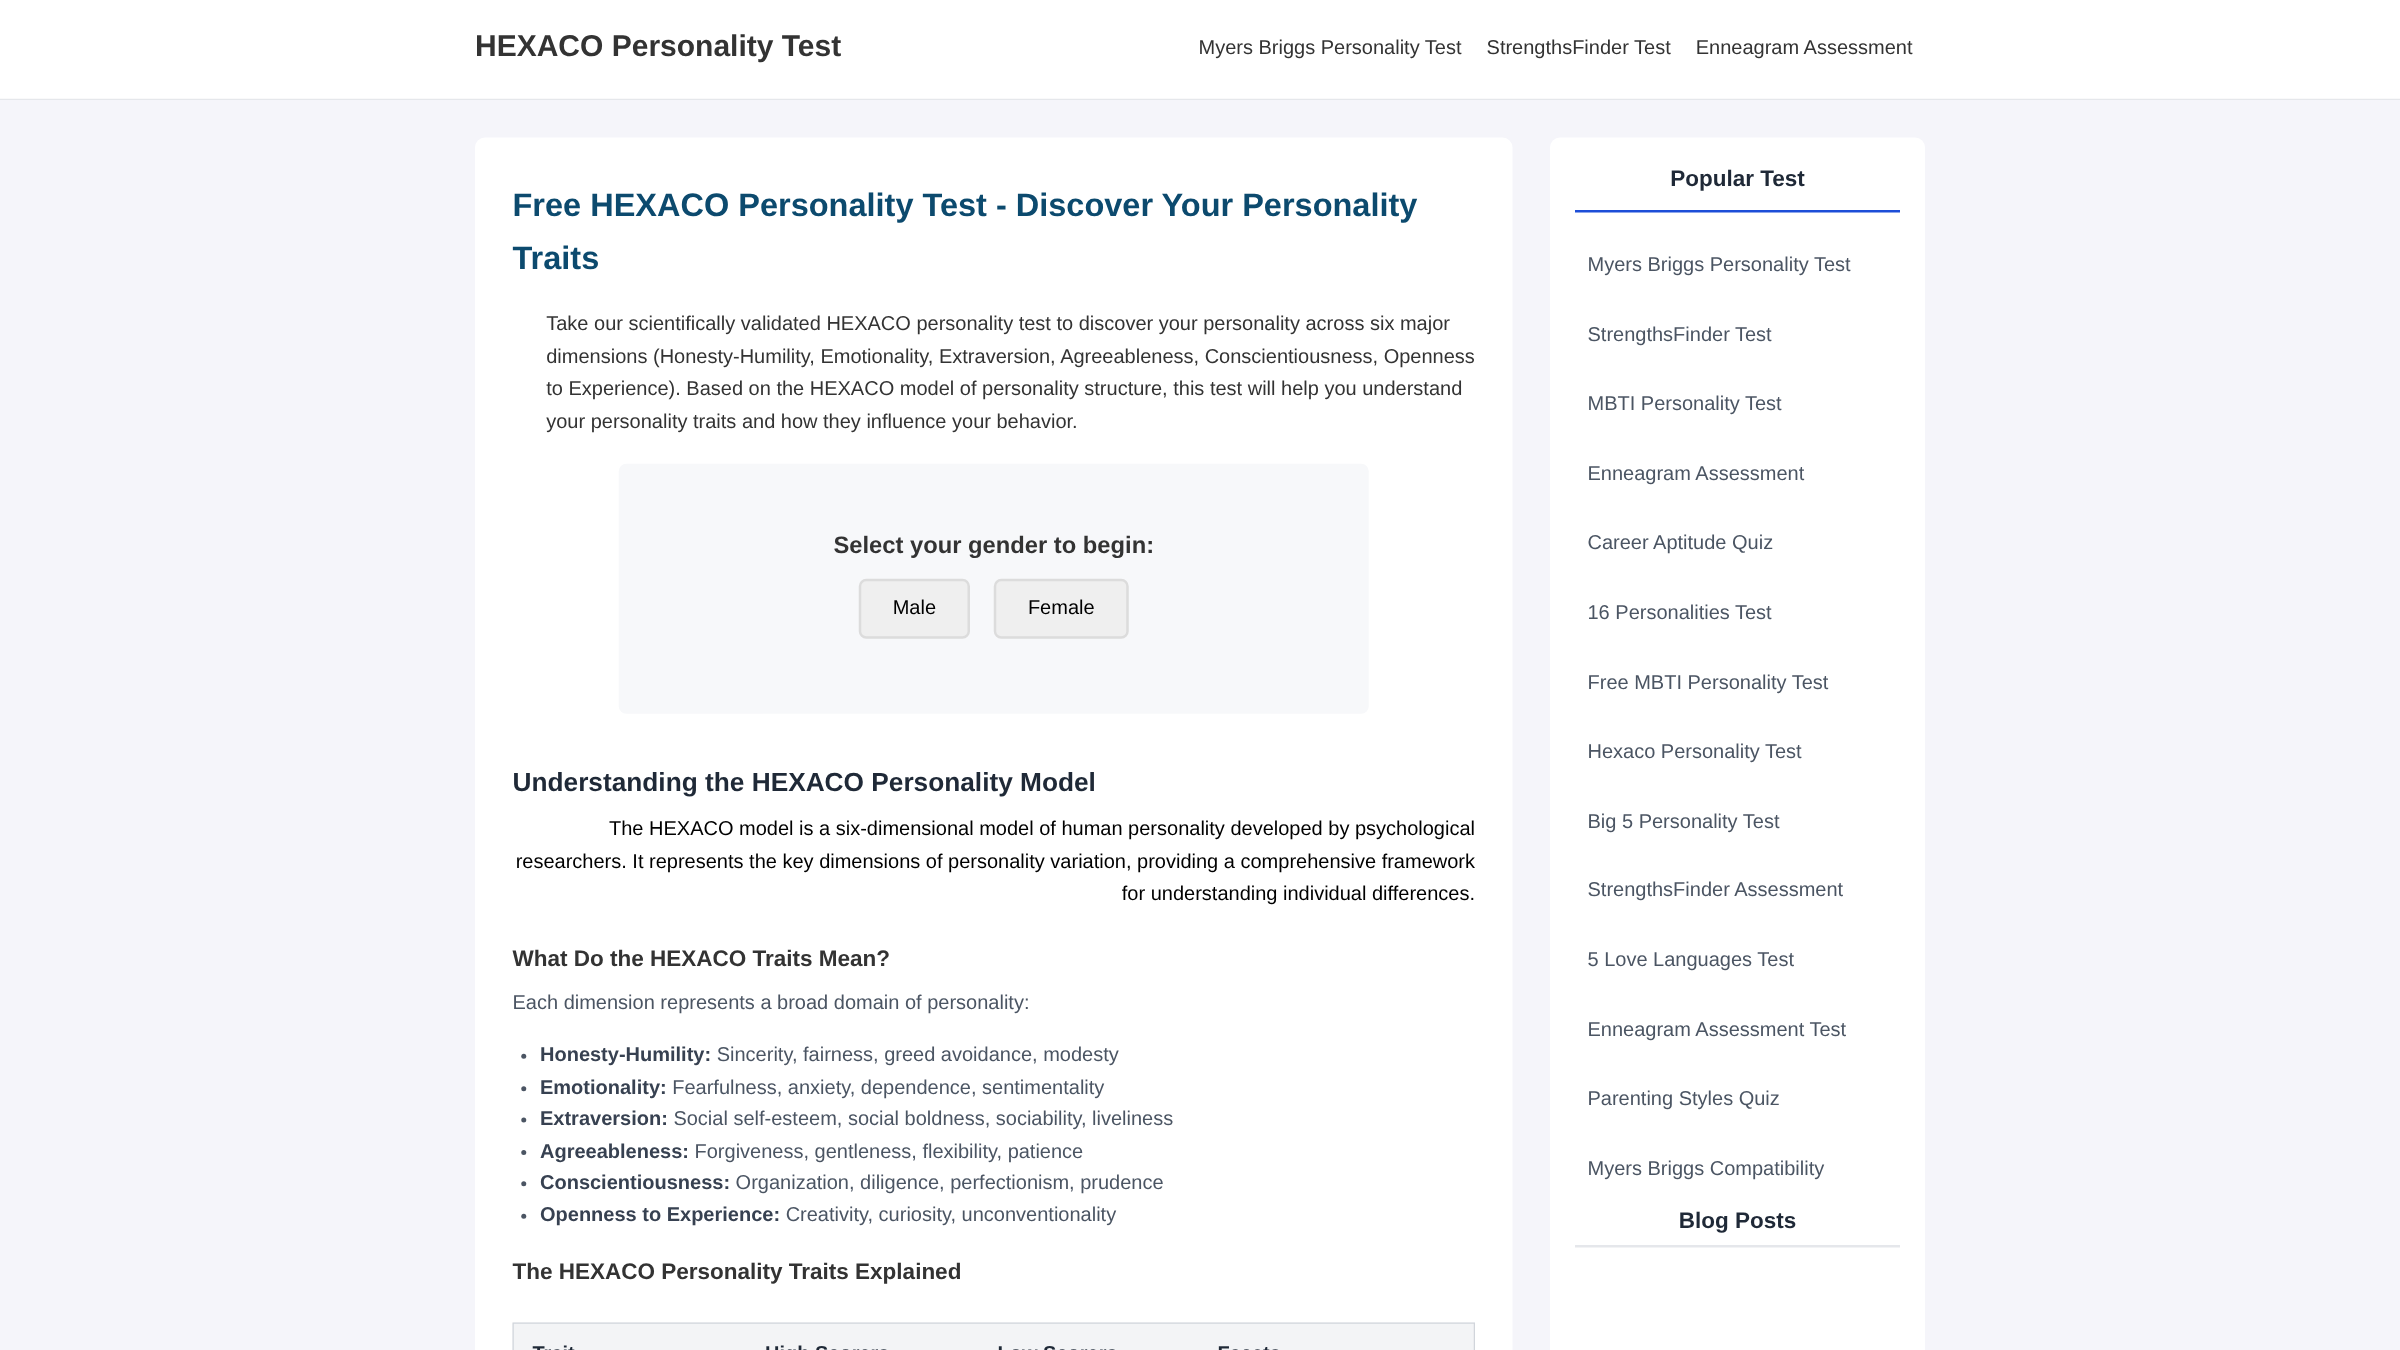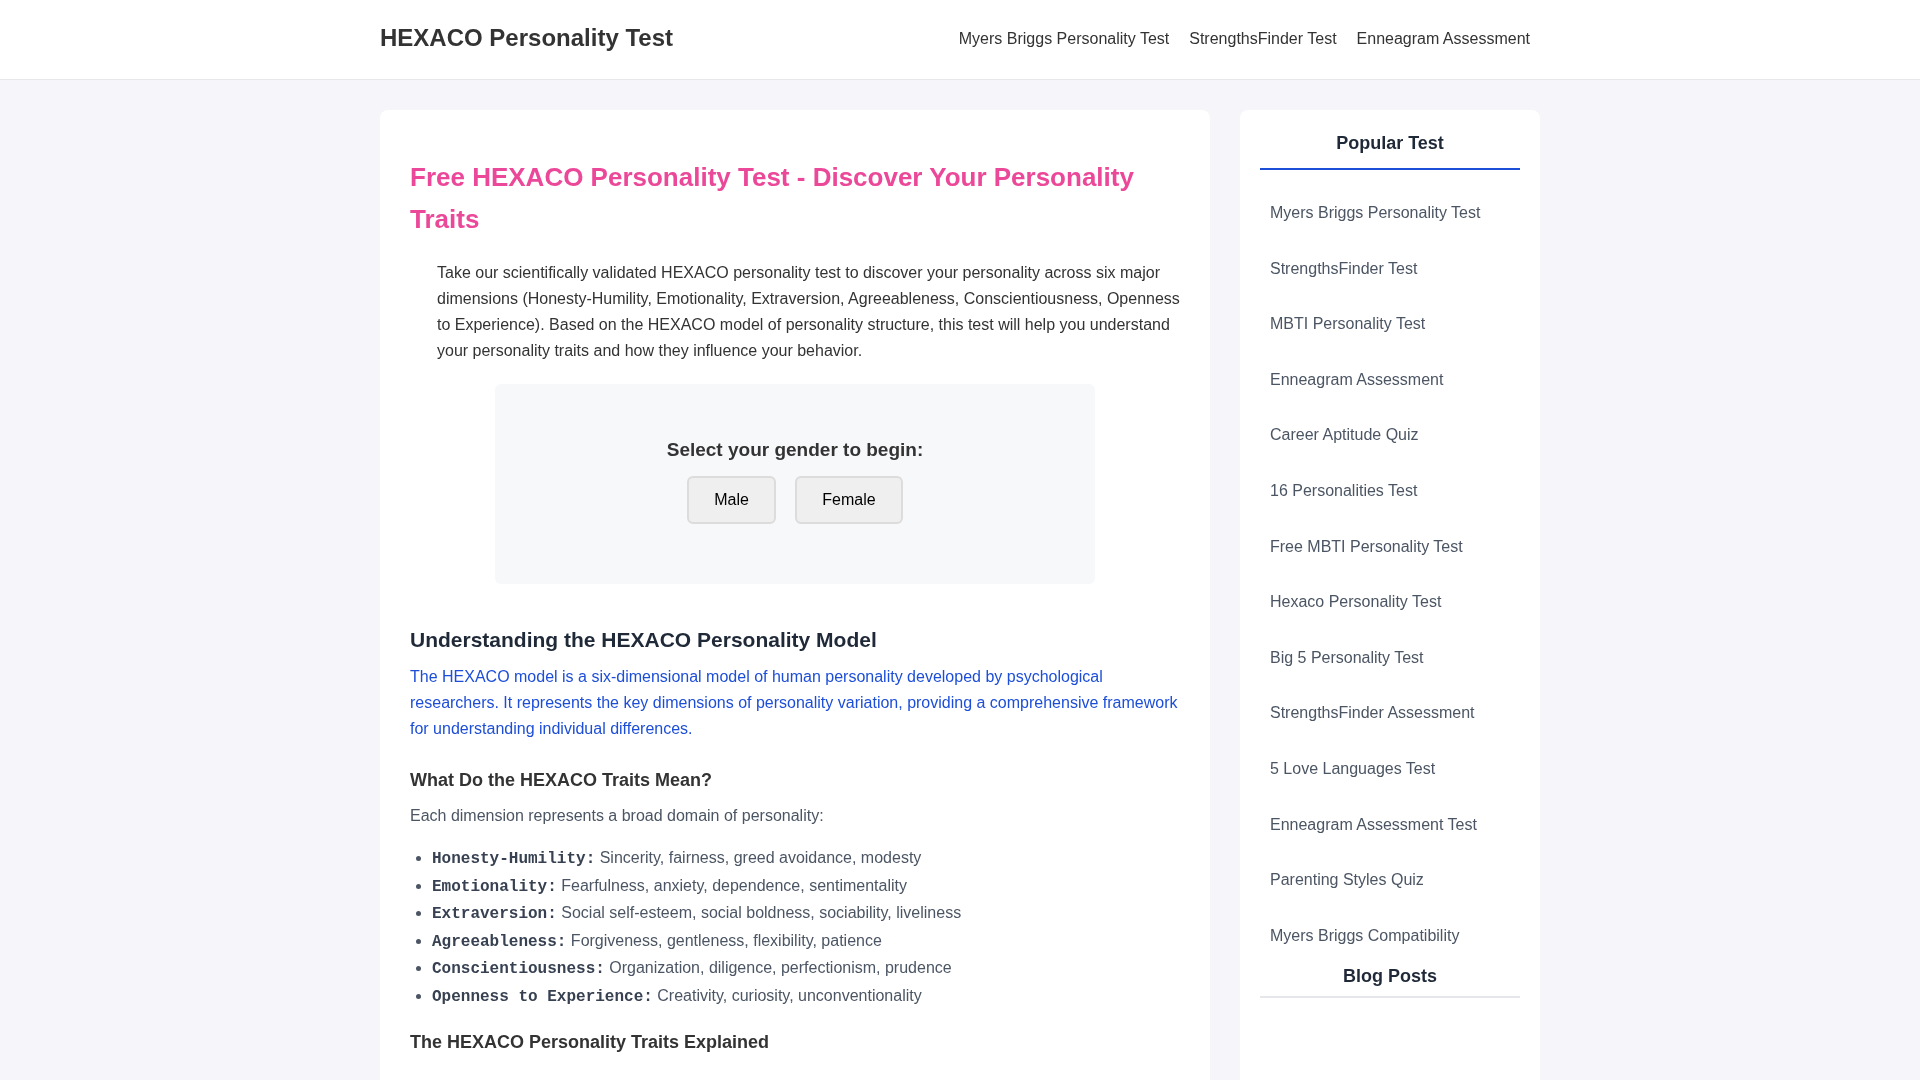--- a/index.html
+++ b/index.html
@@ -5,38 +5,38 @@
   * { box-sizing: border-box; margin: 0; padding: 0; }
   html, body { width: 1920px; height: 1080px; overflow: hidden; }
   body { background: #f5f5fa; font-family: "Liberation Sans", sans-serif; color: #333; }
 
   .topbar { height: 80px; background: #ffffff; border-bottom: 1px solid #e5e7eb; position: relative; }
   .topbar .brand { position: absolute; left: 380px; top: 24px; font-size: 24px; font-weight: 700; color: #333333; }
   .topbar .nav { position: absolute; right: 390px; top: 30px; display: flex; gap: 20px; }
   .topbar .nav a { font-size: 16px; color: #333333; text-decoration: none; }
 
   .main { position: absolute; left: 380px; top: 110px; width: 830px; height: 1000px; background: #ffffff; border-radius: 8px; padding: 30px 30px; }
-  .main h1 { font-size: 26px; line-height: 42px; font-weight: 700; color: #ec4899; margin-top: 16px; }
+  .main h1 { font-size: 26px; line-height: 42px; font-weight: 700; color: #0c4a6e; margin-top: 3px; }
   .main .intro { margin-top: 20px; font-size: 16px; line-height: 26px; color: #333333; margin-left: 27px; }
 
   .gender-box { width: 600px; height: 200px; margin: 20px auto 0 auto; background: #f7f8fa; border-radius: 6px; text-align: center; padding-top: 55px; }
   .gender-box .prompt { font-size: 19px; font-weight: 700; color: #333333; }
   .gender-box .btns { margin-top: 15px; display: flex; justify-content: center; gap: 19px; }
   .gender-box button { font-family: "Liberation Sans", sans-serif; font-size: 16px; color: #000; background: #efefef; border: 2px solid #dcdcdc; border-radius: 6px; height: 48px; cursor: pointer; }
   .gender-box .male { width: 89px; }
   .gender-box .female { width: 108px; }
 
   .main h2 { margin-top: 44px; font-size: 21px; font-weight: 700; color: #1f2937; }
-  .main .p2 { margin-top: 12px; font-size: 16px; line-height: 26px; color: #1d4ed8; }
+  .main .p2 { margin-top: 12px; font-size: 16px; line-height: 26px; color: #000000; text-align: right; }
   .main h3 { font-size: 18px; font-weight: 700; color: #333333; }
   .main h3.h3a { margin-top: 28px; }
   .main .p3 { margin-top: 16px; font-size: 16px; color: #4b5563; }
   .main ul { margin-top: 20px; padding-left: 22px; }
   .main li { font-size: 16px; line-height: 25.5px; color: #4b5563; }
-  .main li b { color: #374151; font-family: Liberation Mono, monospace; }
+  .main li b { color: #374151; }
   .main h3.h3b { margin-top: 22px; }
 
   .table { margin-top: 30px; width: 770px; border: 1px solid #d1d5db; background: #f3f4f6; height: 60px; display: flex; padding: 16px 15px 0 15px; }
   .table .th { font-size: 16px; font-weight: 700; color: #1f2937; }
   .table .c1 { width: 186px; } .table .c2 { width: 186px; } .table .c3 { width: 176px; }
 
   .sidebar { position: absolute; left: 1240px; top: 110px; width: 300px; height: 1000px; background: #ffffff; border-radius: 8px; padding: 0 20px; }
   .sidebar .title { text-align: center; font-size: 18px; font-weight: 700; color: #1f2937; padding-top: 23px; height: 60px; border-bottom: 2px solid #1d4ed8; }
   .sidebar .list { margin-top: 13px; }
   .sidebar .list a { display: block; height: 55.6px; padding: 21px 10px 0 10px; font-size: 16px; color: #4b5563; text-decoration: none; }

